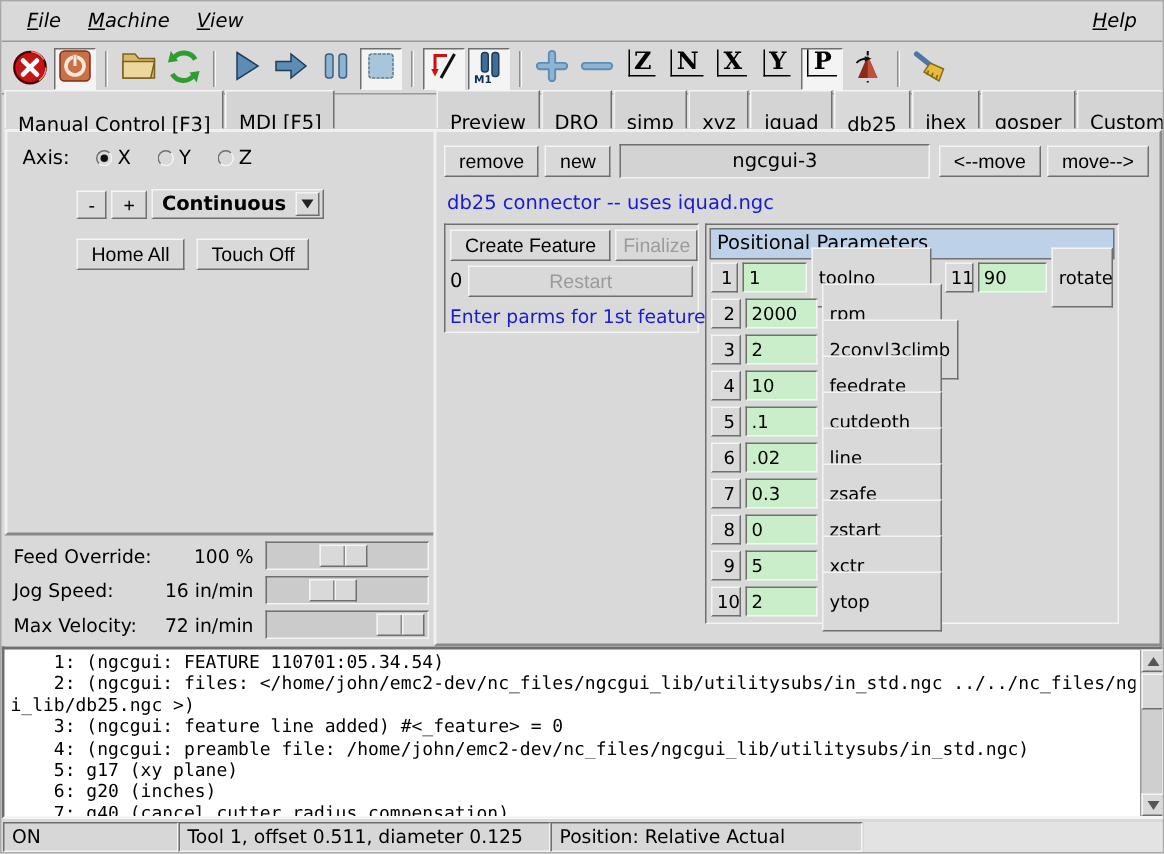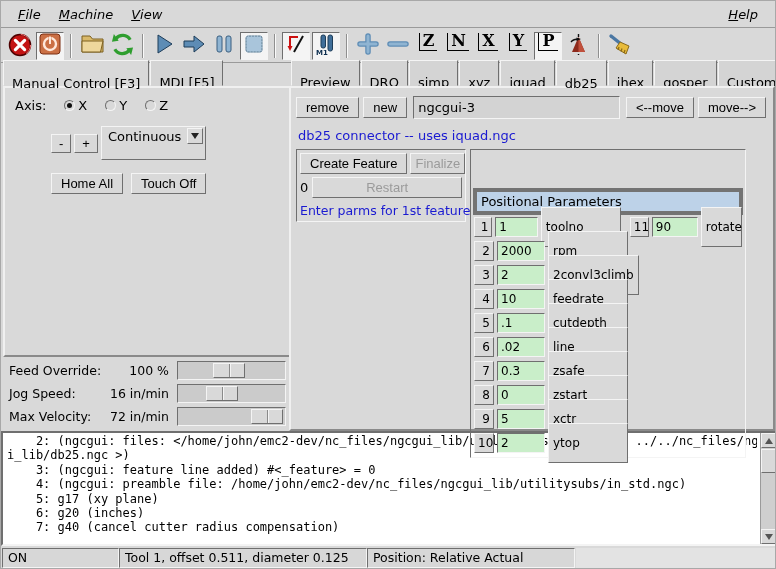--- a/index.html
+++ b/index.html
@@ -41,52 +41,52 @@
   .radio{width:11px;height:11px;border-radius:50%;background:#d9d9d9;border:1px solid;
     border-color:#6f6f6f #f4f4f4 #f4f4f4 #6f6f6f;display:inline-flex;align-items:center;justify-content:center;margin-right:3px;}
   .radio .dot{width:5px;height:5px;border-radius:50%;background:#101010;display:none;}
   .radio.checked .dot{display:block;}
   .radio-group{display:flex;align-items:center;margin-left:12px;}
   .jog-row{display:flex;align-items:center;margin:13px 0 0 46px;gap:3px;}
   .btn{background:#d9d9d9;border:1px solid;border-color:#f4f4f4 #6f6f6f #6f6f6f #f4f4f4;
     padding:2px 9px;font-size:13px;white-space:nowrap;text-align:center;}
   .btn.small{padding:1px 7px;}
   .combo{display:flex;align-items:flex-end;background:#d9d9d9;border:1px solid;
-    border-color:#f4f4f4 #6f6f6f #6f6f6f #f4f4f4;padding:1px 2px 15px 6px;}
+    border-color:#f4f4f4 #6f6f6f #6f6f6f #f4f4f4;padding:1px 2px 1px 6px;font-weight:bold;}
   .combo .arrowbox{margin-left:6px;width:16px;height:16px;display:flex;align-items:center;justify-content:center;
     background:#d9d9d9;border:1px solid;border-color:#f4f4f4 #6f6f6f #6f6f6f #f4f4f4;}
   .down-tri{width:0;height:0;border-left:4px solid transparent;border-right:4px solid transparent;border-top:6px solid #222;}
   .home-row{display:flex;align-items:center;margin:13px 0 0 46px;gap:8px;}
 
   .sliders{position:absolute;left:2px;top:296px;width:283px;}
   .slider-row{display:flex;align-items:center;height:23px;}
   .slider-label{width:98px;font-size:12.5px;padding-left:6px;white-space:nowrap;}
   .slider-value{width:68px;text-align:right;font-size:12.5px;margin-right:8px;white-space:nowrap;}
   .trough{flex:1;height:19px;background:#cbcbcb;border:1px solid;border-color:#6f6f6f #f4f4f4 #f4f4f4 #6f6f6f;position:relative;}
   .thumb{position:absolute;top:1px;height:15px;width:32px;background:#d9d9d9;
     border:1px solid;border-color:#f4f4f4 #6f6f6f #6f6f6f #f4f4f4;}
   .thumb::after{content:"";position:absolute;left:15px;top:0;bottom:0;width:1px;background:#8a8a8a;box-shadow:1px 0 0 #f4f4f4;}
 
   .rtabs{position:absolute;left:288px;top:0;width:488px;}
   .rpane{position:absolute;left:288px;top:23px;width:486px;height:345px;background:#d9d9d9;z-index:2;}
 
   .ctrl-row{position:absolute;left:5px;top:6px;right:7px;height:26px;display:flex;align-items:center;gap:4px;}
-  .tabname-entry{flex:1;text-align:left;background:#d3d3d3;border:1px solid;
+  .tabname-entry{flex:1;text-align:center;background:#d3d3d3;border:1px solid;
     border-color:#6f6f6f #f4f4f4 #f4f4f4 #6f6f6f;padding:3px 4px;margin:0 2px;}
   .subtitle{position:absolute;left:7px;top:40px;color:#1a1ad1;font-size:13px;}
 
   .feat-panel{position:absolute;left:5px;top:61px;width:170px;border:1px solid;
     border-color:#6f6f6f #f4f4f4 #f4f4f4 #6f6f6f;padding:3px;}
   .feat-btnrow{display:flex;gap:3px;}
   .feat-restart-row{display:flex;align-items:center;margin-top:3px;gap:4px;}
   .feat-hint{color:#1a1ad1;font-size:12.5px;margin-top:5px;white-space:nowrap;}
 
   .params-panel{position:absolute;left:179px;top:61px;width:276px;border:1px solid;
     border-color:#6f6f6f #f4f4f4 #f4f4f4 #6f6f6f;padding:2px;}
-  .params-header{background:#bdd2e8;border:4px solid #737373;padding:2px 4px;font-size:13px;margin-top:36px;}
+  .params-header{background:#bdd2e8;border:1px solid #737373;padding:2px 4px;font-size:13px;}
   .prow{display:flex;align-items:center;height:24px;gap:3px;padding:0 1px;}
   .pnum{width:20px;text-align:right;font-size:12px;padding:2px 3px;background:#d9d9d9;
     border:1px solid;border-color:#f4f4f4 #6f6f6f #6f6f6f #f4f4f4;}
   .pentry{width:48px;font-size:12px;background:#c9eec9;border:1px solid;
     border-color:#6f6f6f #f4f4f4 #f4f4f4 #6f6f6f;padding:2px 3px;}
   .pname{min-width:80px;font-size:12px;padding:12px 4px;background:#d9d9d9;white-space:nowrap;
     border:1px solid;border-color:#f4f4f4 #6f6f6f #6f6f6f #f4f4f4;}
   .pnum.n2{width:19px;margin-left:6px;}
   .pentry.n2{width:52px;}
   .pname.n2{min-width:40px;}
@@ -429,20 +429,21 @@
           <span class="pnum">10</span>
           <span class="pentry">2</span>
           <span class="pname">ytop</span>
         </div>
       </div>
     </div>
   </div>
 
   <div class="console">
     <div class="console-text">
+      <div class="cline">    1: (ngcgui: FEATURE 110701:05.34.54)</div>
       <div class="cline">    2: (ngcgui: files: &lt;/home/john/emc2-dev/nc_files/ngcgui_lib/utilitysubs/in_std.ngc ../../nc_files/ngcgu</div>
       <div class="cline">i_lib/db25.ngc &gt;)</div>
       <div class="cline">    3: (ngcgui: feature line added) #&lt;_feature&gt; = 0</div>
       <div class="cline">    4: (ngcgui: preamble file: /home/john/emc2-dev/nc_files/ngcgui_lib/utilitysubs/in_std.ngc)</div>
       <div class="cline">    5: g17 (xy plane)</div>
       <div class="cline">    6: g20 (inches)</div>
       <div class="cline">    7: g40 (cancel cutter radius compensation)</div>
     </div>
     <div class="vscroll">
       <div class="varrow" style="top:0;">

